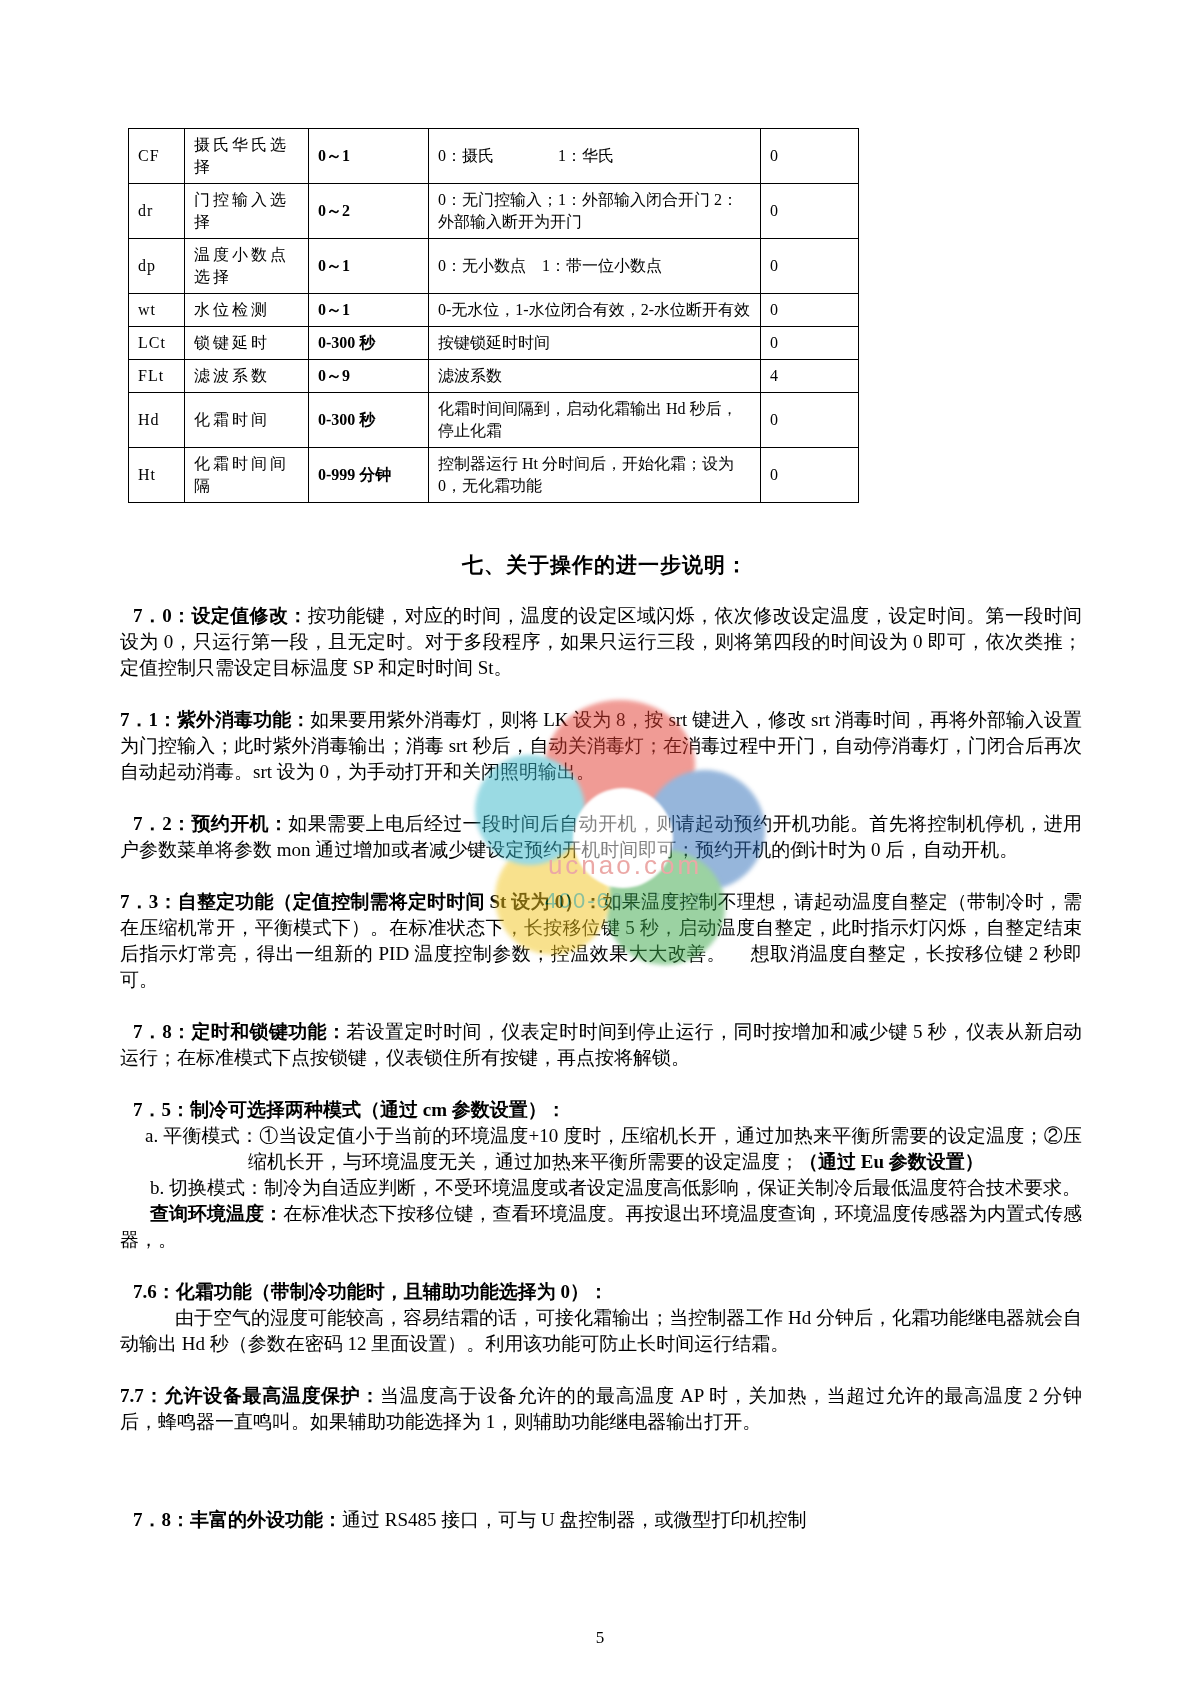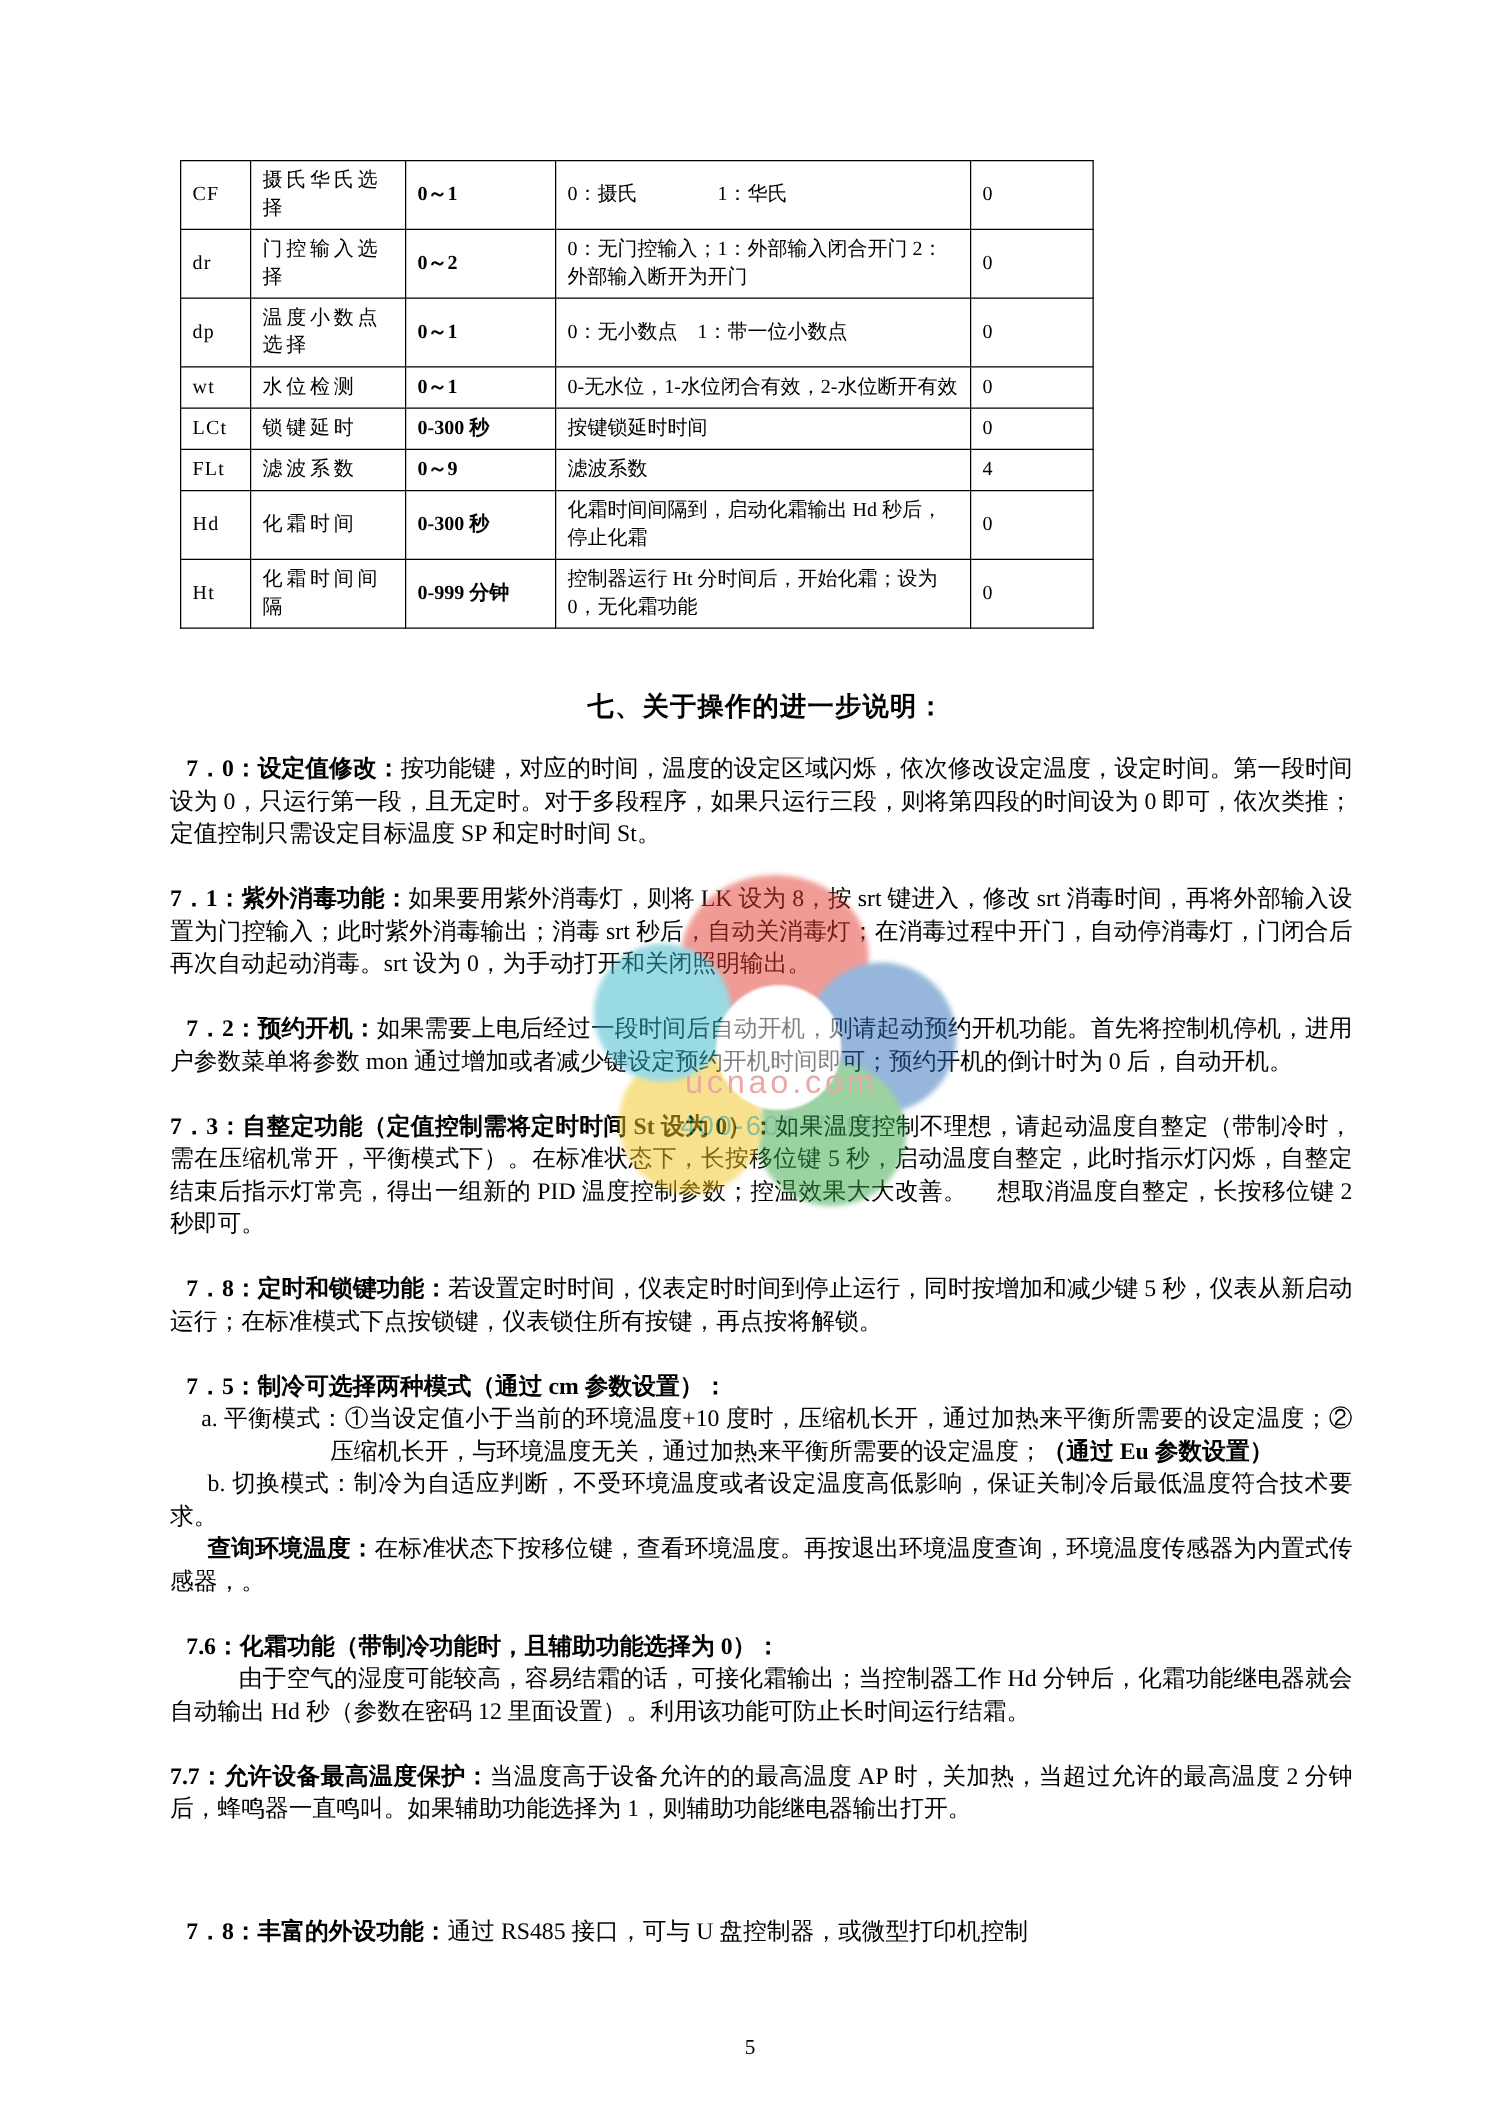--- a/index.html
+++ b/index.html
@@ -7,21 +7,20 @@
   body {
     width: 1200px; height: 1697px;
     background: #ffffff;
     font-family: "Liberation Serif", serif;
     color: #000000;
   }
   .page {
     position: relative;
     width: 1200px; height: 1697px;
     overflow: hidden;
-    padding-left: 16px;
   }
   .content {
     position: relative;
     z-index: 1;
     padding: 128px 118px 0 120px;
   }
 
   
   table.params {
     border-collapse: collapse;

